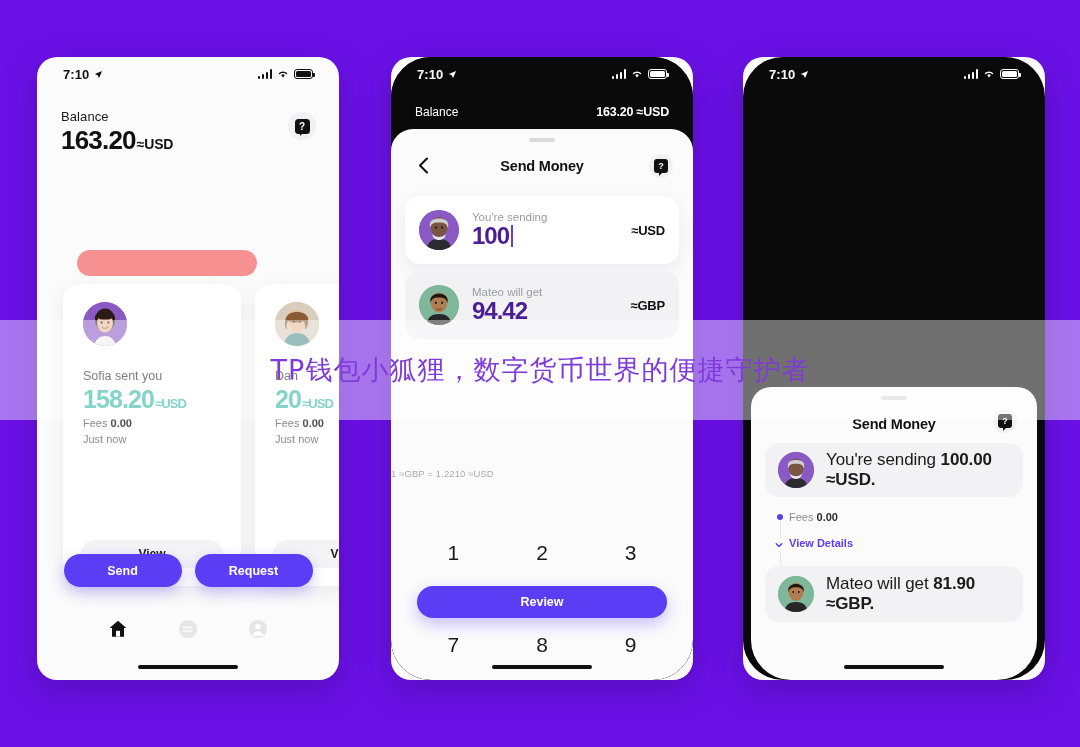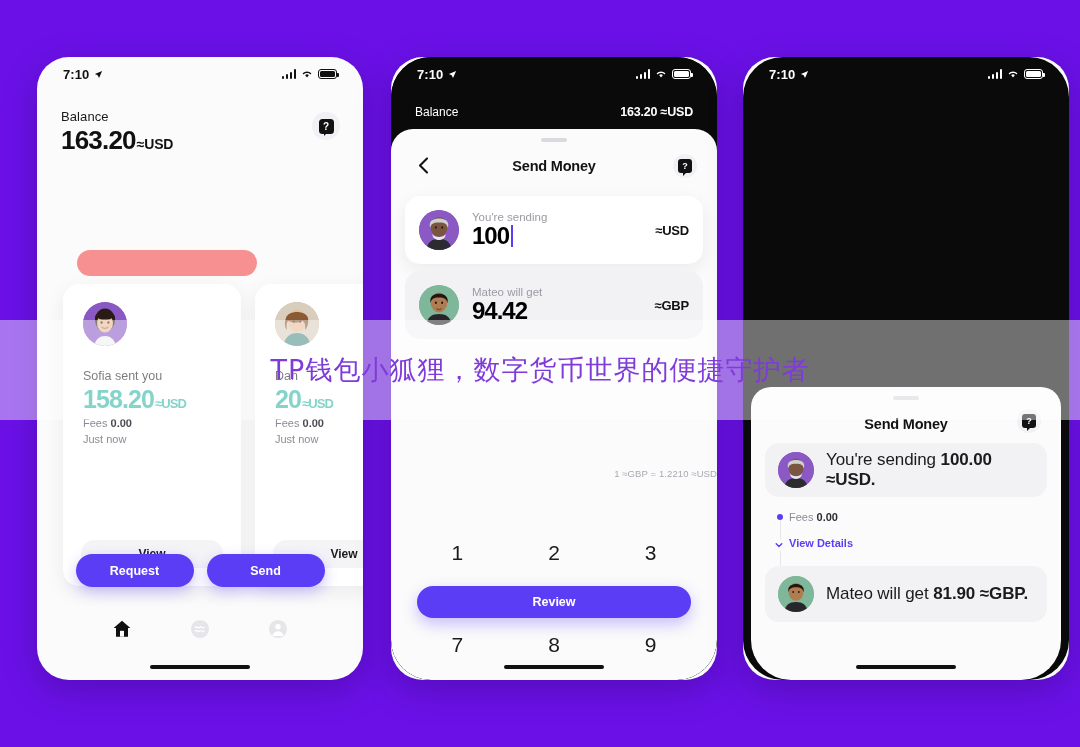--- a/index.html
+++ b/index.html
@@ -3,24 +3,23 @@
 <meta charset="utf-8">
 <style>
   html,body{margin:0;padding:0;}
   body{
     width:1080px;height:747px;overflow:hidden;position:relative;
     background:#6B11E8;
     font-family:"Liberation Sans","DejaVu Sans",sans-serif;
   }
   
   .phone{
-    position:absolute;background:#fbfbfb;border-radius:32px;
+    position:absolute;background:#fbfbfb;border-radius:20px;
     box-shadow:0 10px 34px rgba(30,0,70,.28);
     overflow:hidden;
-    padding-left:24px;
   }
   .screen{position:absolute;inset:0;overflow:hidden;border-radius:40px;}
 
   
   .statusbar{
     position:absolute;left:0;right:0;top:0;height:34px;
     display:flex;align-items:center;justify-content:space-between;
     padding:0 26px;box-sizing:border-box;
   }
   .sb-time{font-size:13px;font-weight:700;letter-spacing:.1px;display:flex;align-items:center;gap:5px;}
@@ -115,25 +114,25 @@
 
   .amt-card{
     position:absolute;left:14px;right:14px;border-radius:15px;
     display:flex;align-items:center;padding:0 14px;box-sizing:border-box;
   }
   #send-card{top:67px;height:68px;background:#fff;box-shadow:0 6px 18px rgba(25,0,60,.07);}
   #get-card{top:142px;height:68px;background:#f2f2f5;}
   .amt-av{width:40px;height:40px;border-radius:50%;overflow:hidden;flex:0 0 40px;}
   .amt-mid{margin-left:13px;flex:1;}
   .amt-label{font-size:11.5px;color:#9b9ba4;}
-  .amt-val{font-size:24px;font-weight:800;color:#000000;letter-spacing:-1px;line-height:1.12;display:flex;align-items:center;}
+  .amt-val{font-size:24px;font-weight:800;color:#4c1d95;letter-spacing:-1px;line-height:1.12;display:flex;align-items:center;}
   .caret{display:inline-block;width:2px;height:22px;background:#5B3DF5;margin-left:2px;}
   .amt-cur{font-size:13px;font-weight:800;color:#111;letter-spacing:-.2px;}
 
-  .fxrate{position:absolute;left:0;right:0;top:339px;text-align:right;font-size:9.5px;color:#a9a9b4;letter-spacing:.1px;}
+  .fxrate{position:absolute;left:0;right:0;top:339px;text-align:left;font-size:9.5px;color:#a9a9b4;letter-spacing:.1px;}
 
   .keypad{position:absolute;left:18px;right:18px;top:410px;display:grid;grid-template-columns:repeat(3,1fr);row-gap:18px;}
   .key{height:28px;display:flex;align-items:center;justify-content:center;font-size:21px;color:#1b1b1b;cursor:pointer;}
   .reviewbtn{
     position:absolute;left:26px;right:26px;bottom:62px;height:32px;border-radius:17px;
     background:#5B3DF5;border:none;color:#fff;font-size:12.5px;font-weight:700;cursor:pointer;
     font-family:inherit;box-shadow:0 6px 16px rgba(91,61,245,.32);
   }
 
   
@@ -271,22 +270,22 @@
           <span>20</span>
           <span class="cur"><span class="libra">≈</span><span>USD</span></span>
         </div>
         <div class="tx-fees"><span>Fees</span> <b>0.00</b></div>
         <div class="tx-time">Just now</div>
         <button class="viewbtn">View</button>
       </div>
     </div>
 
     <div class="actionrow">
+      <button class="pill">Send</button>
       <button class="pill">Request</button>
-      <button class="pill">Send</button>
     </div>
 
     <div class="tabbar">
       <div class="tabicon">
         <svg width="20" height="20" viewBox="0 0 22 22">
             <path d="M11 2 1.8 10h2.6v9.4h13.2V10h2.6L11 2z" fill="#111"></path>
             <rect x="8.8" y="13" width="4.4" height="6.4" fill="#fff"></rect>
           </svg>
       </div>
       <div class="tabicon">

